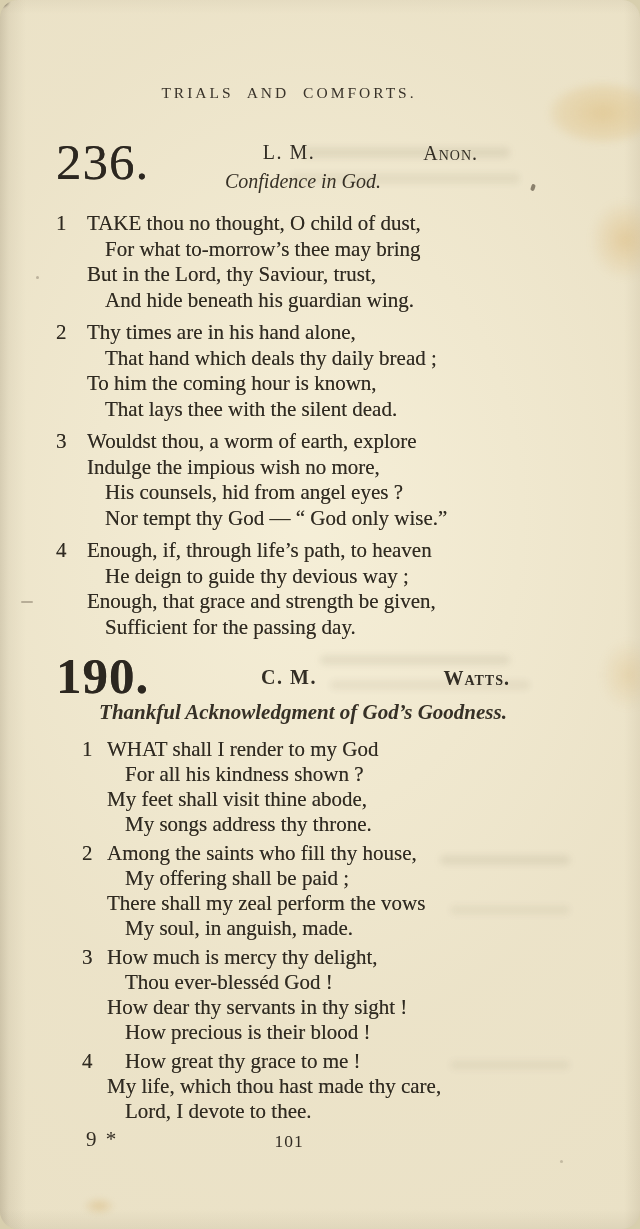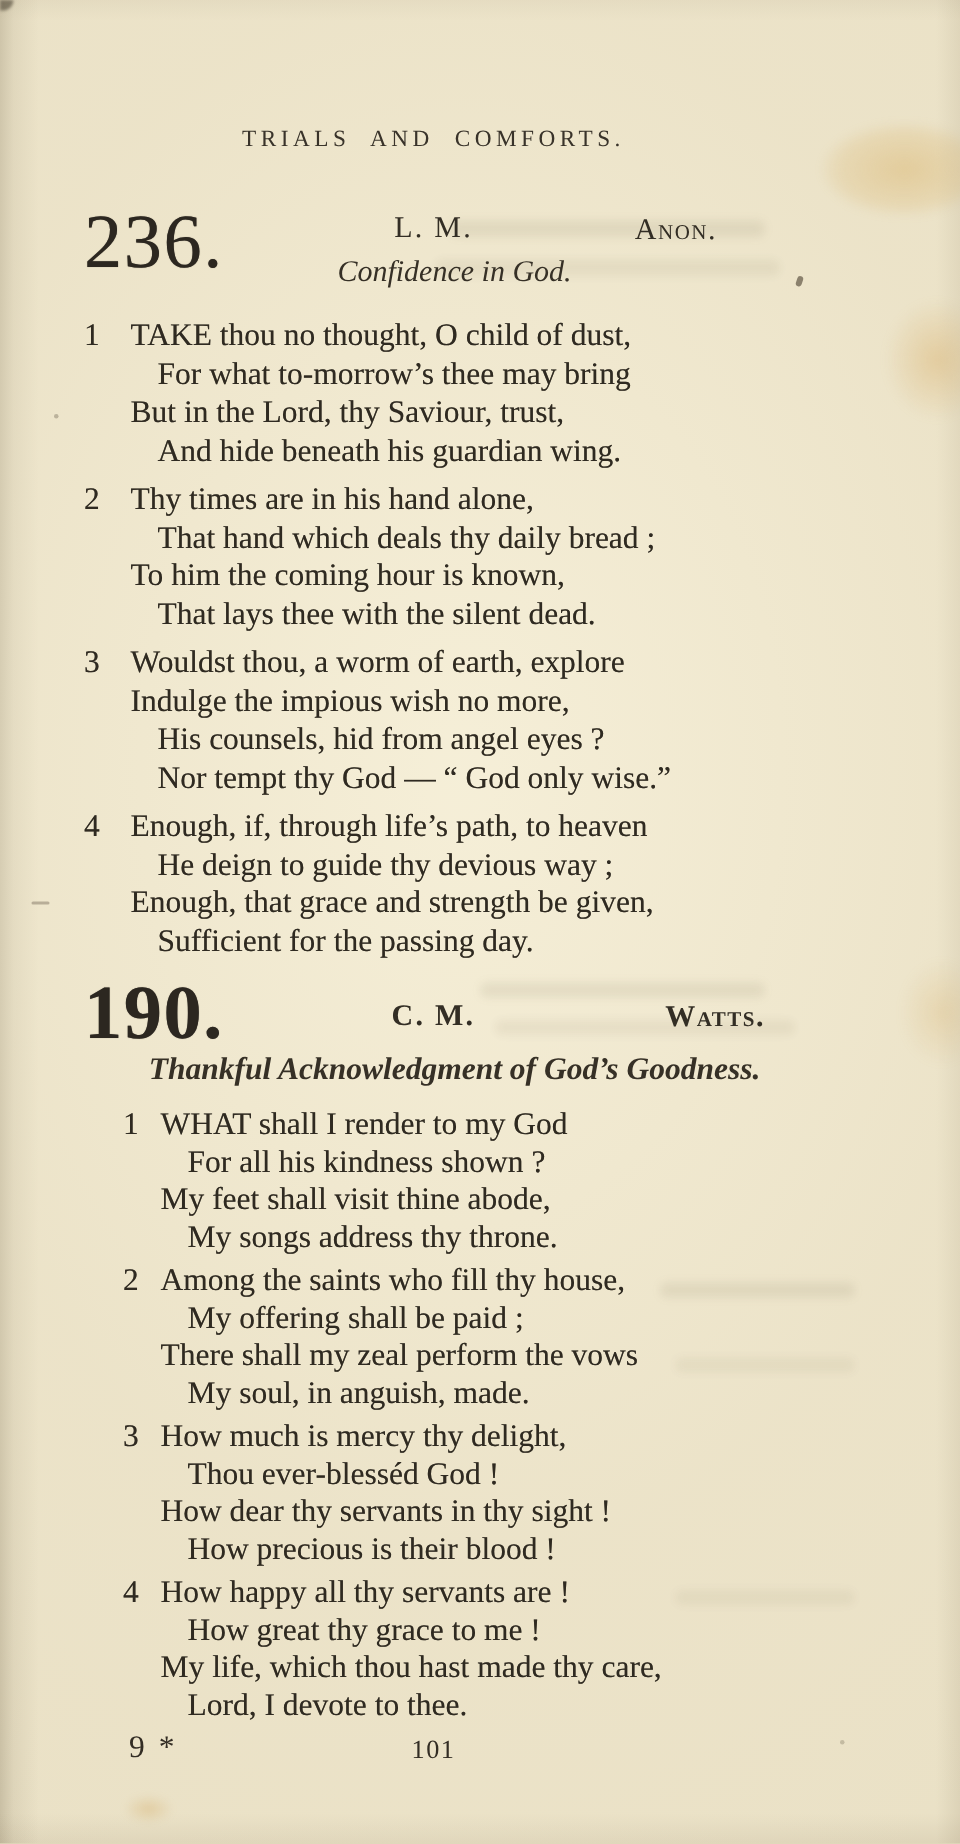--- a/index.html
+++ b/index.html
@@ -12,20 +12,21 @@
   .page{
     position:relative;width:640px;height:1229px;overflow:hidden;
     background-color:#eae1c6;
     background-image:
       radial-gradient(130% 95% at 48% 42%, rgba(255,250,230,0.55) 0%, rgba(241,233,208,0.25) 45%, rgba(0,0,0,0) 72%),
       linear-gradient(90deg, rgba(104,91,64,0.26) 0px, rgba(104,91,64,0.10) 9px, rgba(0,0,0,0) 26px),
       linear-gradient(270deg, rgba(120,104,74,0.12) 0px, rgba(0,0,0,0) 16px),
       linear-gradient(0deg, rgba(120,104,74,0.10) 0px, rgba(0,0,0,0) 20px),
       linear-gradient(180deg, rgba(120,104,74,0.08) 0px, rgba(0,0,0,0) 14px);
     color:#2f2a21;
+    border-radius:18px;
   }
   .content{position:absolute;left:0;top:0;width:578px;}
   .running-header{
     margin-top:84px;text-align:center;
     font-size:15.5px;letter-spacing:3px;word-spacing:7px;
     color:#39332a;
   }
   .hymn-head{position:relative;width:578px;}
   .hymn-head .hymn-number{
     position:absolute;left:56px;
@@ -196,21 +197,20 @@
           <div class="slines">
             <div class="line">How much is mercy thy delight,</div>
             <div class="line ind">Thou ever-blesséd God !</div>
             <div class="line">How dear thy servants in thy sight !</div>
             <div class="line ind">How precious is their blood !</div>
           </div>
         </div>
         <div class="stanza">
           <span class="snum">4</span>
           <div class="slines">
-            <div class="line">How happy all thy servants are !</div>
             <div class="line ind">How great thy grace to me !</div>
             <div class="line">My life, which thou hast made thy care,</div>
             <div class="line ind">Lord, I devote to thee.</div>
           </div>
         </div>
       </div>
     </section>
 
     <div class="footer">
       <span class="sig">9 *</span>

